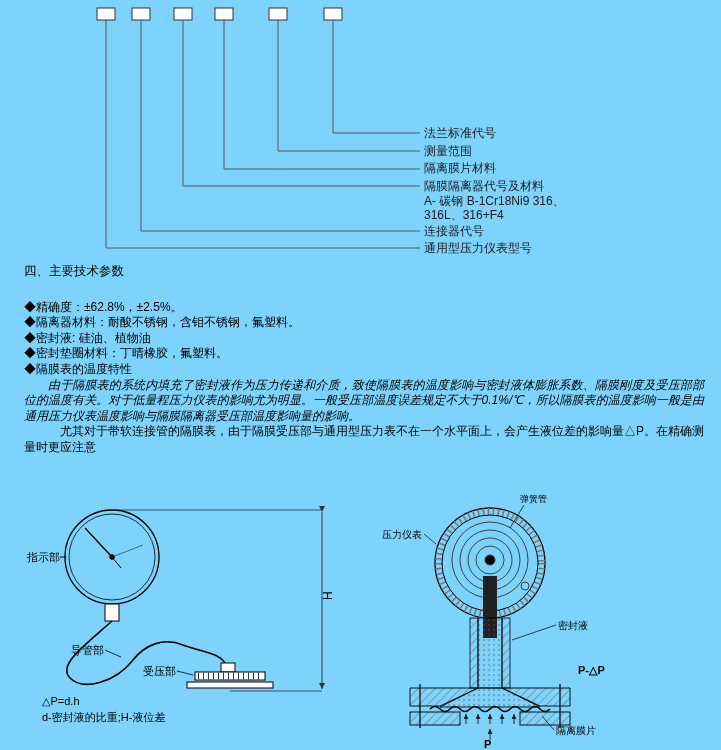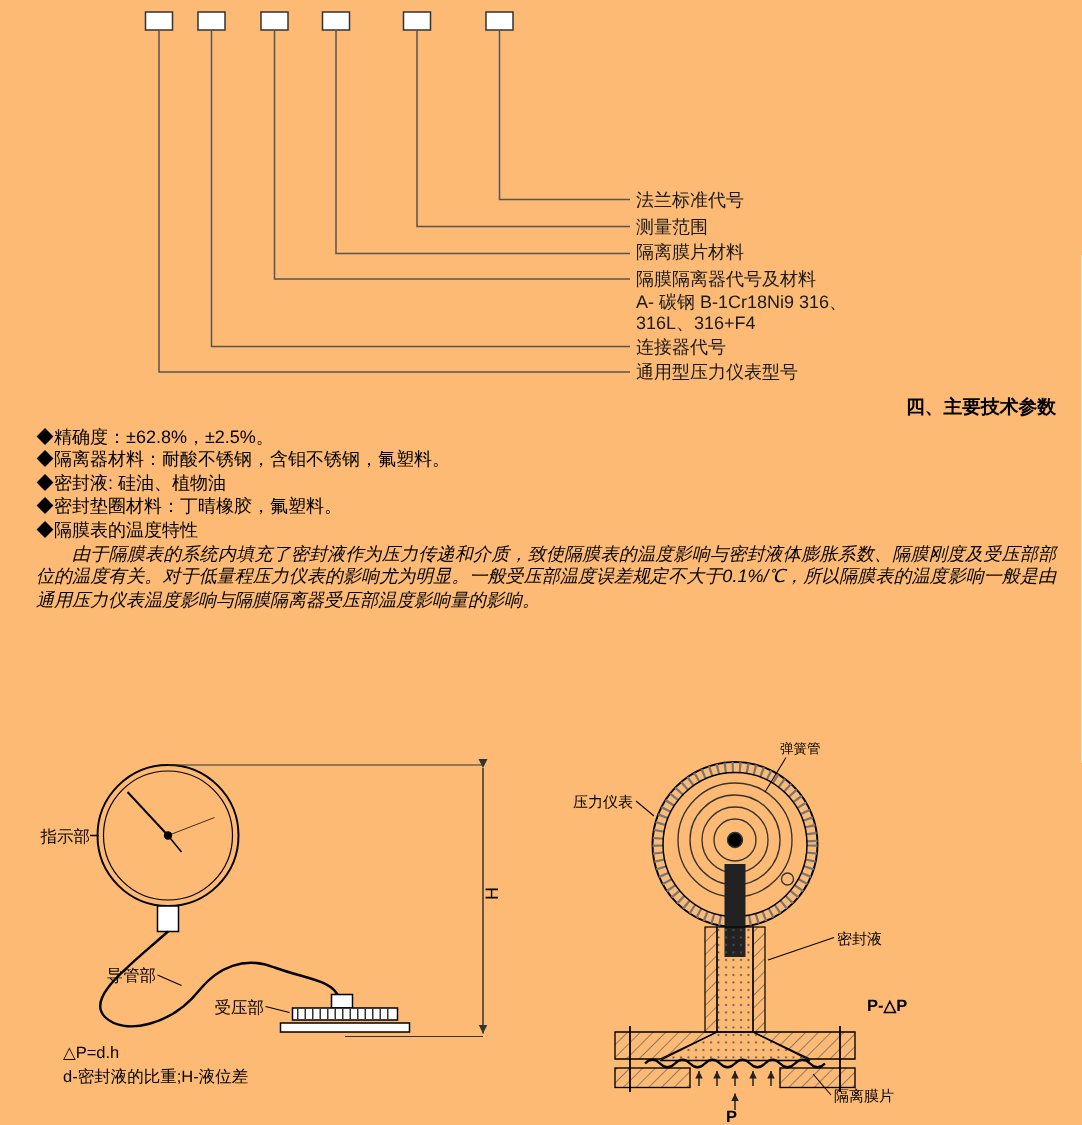--- a/index.html
+++ b/index.html
@@ -1,29 +1,29 @@
 <!DOCTYPE html>
 <html><head>
 <meta charset="utf-8">
 <style>
   html,body { margin:0; padding:0; background:#ffffff; }
   .page {
-    position:relative; width:721px; height:750px; background:#fdba74;
+    position:relative; width:721px; height:750px; background:#7dd3fc;
     font-family:"Liberation Sans", sans-serif; color:#000; overflow:hidden;
   }
   .page svg { position:absolute; }
   svg text { font-family:"Liberation Sans", sans-serif; }
   .model-svg { left:0; top:0; }
   .left-svg  { left:15px; top:495px; }
   .right-svg { left:372px; top:488px; }
   .text-block {
     position:absolute; left:24px; top:264px; width:680px;
     font-size:12px; line-height:15.6px; color:#000;
   }
-  .sec-title { font-weight:bold; font-size:12.5px; margin-bottom:4px;text-align:right; }
+  .sec-title { font-weight:normal; font-size:12.5px; margin-bottom:20px; }
   .bullet { white-space:normal; }
   .para2 { text-indent:2em; text-align:justify;font-style:italic; }
   .para3 { text-indent:3em; text-align:justify; }
 </style>
 </head>
 <body>
 
 <div class="page">
 
   <svg class="model-svg" width="721" height="260" viewBox="0 0 721 260">
@@ -56,20 +56,21 @@
   </svg>
 
   <div class="text-block">
     <div class="sec-title">四、主要技术参数</div>
     <div class="bullet">◆精确度：±62.8%，±2.5%。</div>
     <div class="bullet">◆隔离器材料：耐酸不锈钢，含钼不锈钢，氟塑料。</div>
     <div class="bullet">◆密封液: 硅油、植物油</div>
     <div class="bullet">◆密封垫圈材料：丁晴橡胶，氟塑料。</div>
     <div class="bullet">◆隔膜表的温度特性</div>
     <div class="para2">由于隔膜表的系统内填充了密封液作为压力传递和介质，致使隔膜表的温度影响与密封液体膨胀系数、隔膜刚度及受压部部位的温度有关。对于低量程压力仪表的影响尤为明显。一般受压部温度误差规定不大于0.1%/℃，所以隔膜表的温度影响一般是由通用压力仪表温度影响与隔膜隔离器受压部温度影响量的影响。</div>
+    <div class="para3">尤其对于带软连接管的隔膜表，由于隔膜受压部与通用型压力表不在一个水平面上，会产生液位差的影响量△P。在精确测量时更应注意</div>
   </div>
 
   <svg class="left-svg" width="355" height="255" viewBox="0 0 355 255">
     <defs>
       <marker id="arrL" markerWidth="8" markerHeight="8" refX="6" refY="3" orient="auto">
         <path d="M0,0 L6,3 L0,6 Z" fill="#333"></path>
       </marker>
     </defs>
 
     <g stroke="#000" fill="none">

